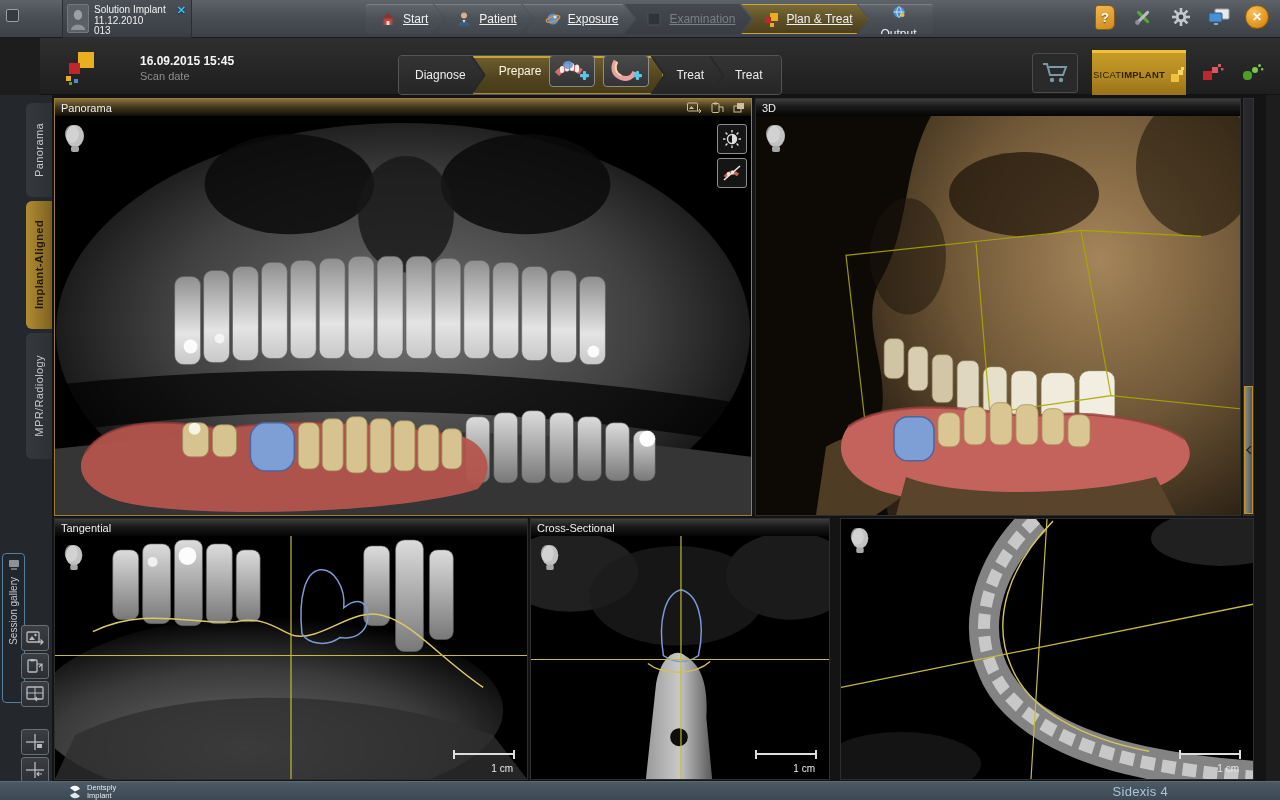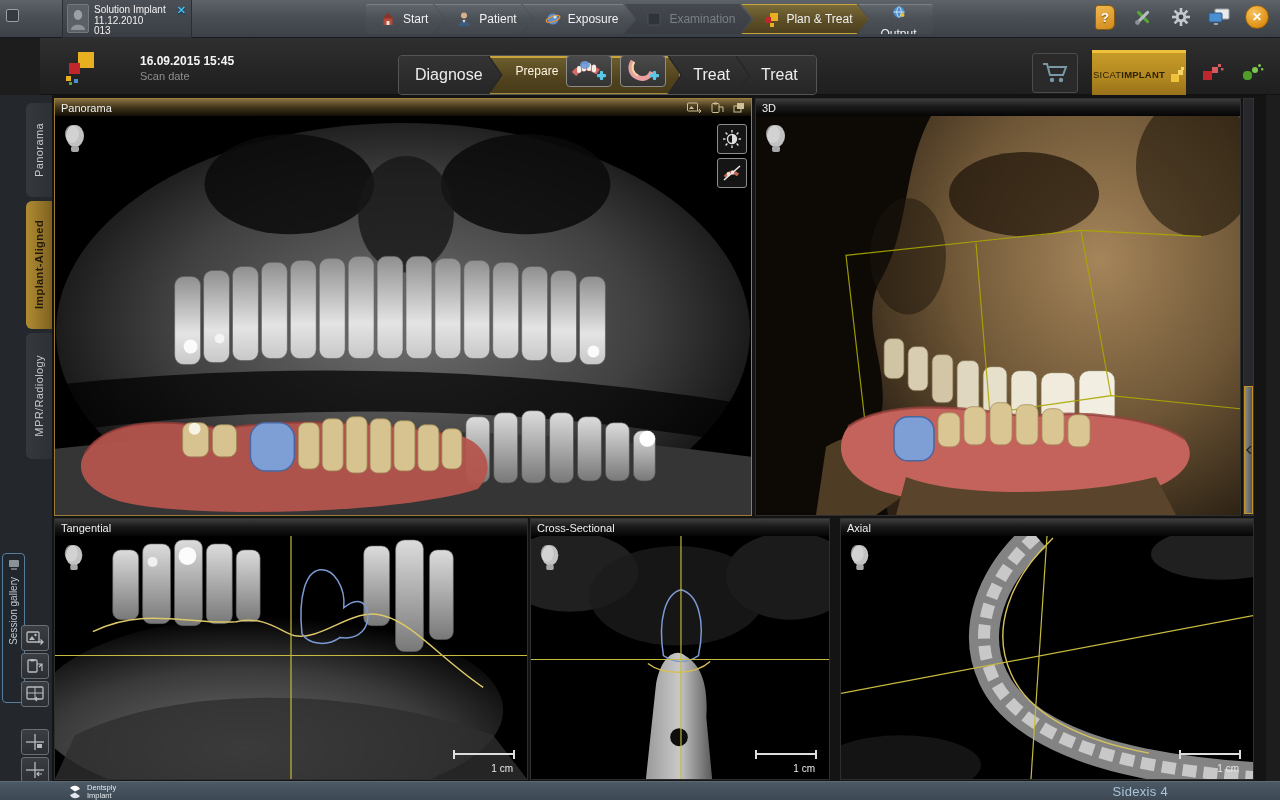--- a/index.html
+++ b/index.html
@@ -19,21 +19,21 @@
   .avatar { width:22px; height:29px; background:#5b6066; border:1px solid #73787e; border-radius:2px;
     display:flex; align-items:center; justify-content:center; }
   .pt-lines { flex:1; line-height:10.5px; font-size:10px; color:#f2f2f2; padding-top:1px; }
   .pt-close { color:#49b6e8; font-size:11px; font-weight:bold; cursor:pointer; padding:0 1px; text-shadow:0 1px 1px #00304a; }
 
   .phase-nav { position:absolute; left:366px; top:4px; height:30px; display:flex; }
   .chev { position:relative; display:flex; align-items:center; gap:7px; height:30px;
     padding:0 16px 0 22px; margin-left:-10px; font-size:12px; color:#f0f1f2;
     background:linear-gradient(180deg,#61666c 0%,#4b5057 50%,#42474d 100%);
     clip-path:polygon(0 0,calc(100% - 12px) 0,100% 50%,calc(100% - 12px) 100%,0 100%,12px 50%);
-    box-shadow:inset 0 1px 0 #7b8086; }
+    box-shadow:inset 0 1px 0 #7b8086;text-decoration:underline; }
   .chev.first { margin-left:0; padding-left:14px; border-radius:3px 0 0 3px;
     clip-path:polygon(0 0,calc(100% - 12px) 0,100% 50%,calc(100% - 12px) 100%,0 100%); }
   .chev.last { border-radius:0 3px 3px 0;
     clip-path:polygon(0 0,100% 0,100% 100%,0 100%,12px 50%);flex-direction:column; }
   .chev.active { background:linear-gradient(180deg,#7c6d3b 0%,#5c4e26 55%,#4b3e1d 100%);
     box-shadow:inset 0 0 0 1px #c9a33b; }
   .chev.disabled { background:linear-gradient(180deg,#45494f,#393d43); color:#787f87; box-shadow:none; }
   .picon { width:16px; height:16px; flex:0 0 auto; }
 
   .title-actions { position:absolute; right:10px; top:4px; display:flex; gap:12px; align-items:center; }
@@ -49,21 +49,21 @@
   .toolbar2 { position:absolute; left:12px; top:38px; width:1280px; height:57px;
     background:linear-gradient(180deg,#2f2f2f,#232323 70%,#1f1f1f); border-bottom:1px solid #121212;margin-left:28px; }
   .sicat-logo { position:absolute; left:26px; top:14px; width:32px; height:34px; }
   .sq { position:absolute; }
   .scan-info { position:absolute; left:100px; top:16px; }
   .scan-dt { font-size:12px; font-weight:bold; color:#f5f5f5; }
   .scan-cap { font-size:11px; color:#8f8f8f; margin-top:2px; }
 
   .workflow { position:absolute; left:358px; top:17px; height:40px; display:flex; align-items:stretch;
     background:#272727; border:1px solid #555; border-radius:4px; overflow:hidden; }
-  .wf-seg { display:flex; align-items:center; padding:0 18px 0 24px; font-size:16px; color:#ededed;
+  .wf-seg { display:flex; align-items:center; padding:0 18px 0 24px; font-size:12px; color:#ededed;
     position:relative; margin-left:-11px;
     clip-path:polygon(0 0,calc(100% - 13px) 0,100% 50%,calc(100% - 13px) 100%,0 100%,13px 50%);
     background:linear-gradient(180deg,#343434,#262626); }
   .wf-seg.first { margin-left:0; padding-left:16px; clip-path:polygon(0 0,calc(100% - 13px) 0,100% 50%,calc(100% - 13px) 100%,0 100%); }
   .wf-seg.last { clip-path:polygon(0 0,100% 0,100% 100%,0 100%,13px 50%); }
   .wf-active { display:flex; align-items:center; gap:8px; padding:0 14px 8px 26px; margin-left:-11px;
     background:linear-gradient(180deg,#6f5f2e 0%,#51431e 60%,#453a19 100%);
     clip-path:polygon(0 0,calc(100% - 13px) 0,100% 50%,calc(100% - 13px) 100%,0 100%,13px 50%);
     box-shadow:inset 0 2px 0 #c9a33b, inset 0 0 0 1px #a8893a; font-size:12px; color:#fdf6e2; }
   .wf-iconbtn { width:46px; height:32px; background:linear-gradient(180deg,#4a4a4a,#333);
@@ -675,23 +675,20 @@
               <ellipse cx="10" cy="11" rx="7" ry="9" fill="#d8d8d8" opacity=".7"></ellipse>
               <rect x="9" y="23" width="8" height="6" rx="2" fill="#a8a8a8"></rect>
             </svg>
         </div>
         <div class="scalebar"></div>
         <span class="scalelabel">1 cm</span>
       </div>
     </div>
 
     <div class="panel" style="left:788px;top:423px;width:414px;height:262px">
-      <div class="phead">
-        <span class="ptitle">Axial</span>
-      </div>
       <div class="pbody">
         <svg class="scene" viewBox="0 0 412 244" preserveAspectRatio="none">
           <rect width="412" height="244" fill="#000"></rect>
           <ellipse cx="380" cy="18" rx="70" ry="26" fill="#2e2e2e" opacity=".7"></ellipse>
           <ellipse cx="60" cy="230" rx="80" ry="30" fill="#222" opacity=".6"></ellipse>
           <path d="M195,0 C150,40 130,95 152,142 C172,186 232,214 302,228 C342,236 380,240 412,242" stroke="#8a8a8a" stroke-width="30" fill="none" opacity=".95"></path>
           <path d="M195,0 C150,40 130,95 152,142 C172,186 232,214 302,228 C342,236 380,240 412,242" stroke="#cfcfcf" stroke-width="12" fill="none" stroke-dasharray="14 7" opacity=".9"></path>
           <path d="M212,2 C168,44 150,94 170,138 C188,180 242,206 308,218" stroke="#d6c25c" stroke-width="1.4" fill="none"></path>
           <line x1="206" y1="0" x2="190" y2="244" stroke="#c6bb3e" stroke-width="1.2"></line>
           <line x1="0" y1="158" x2="412" y2="80" stroke="#c6bb3e" stroke-width="1.2"></line>

